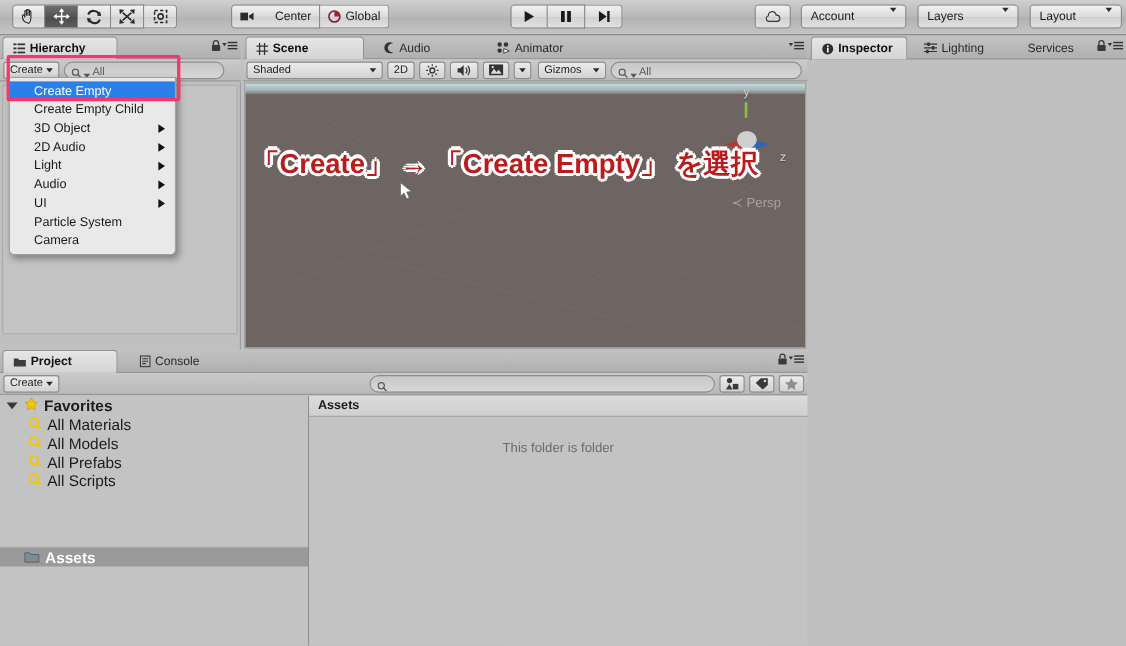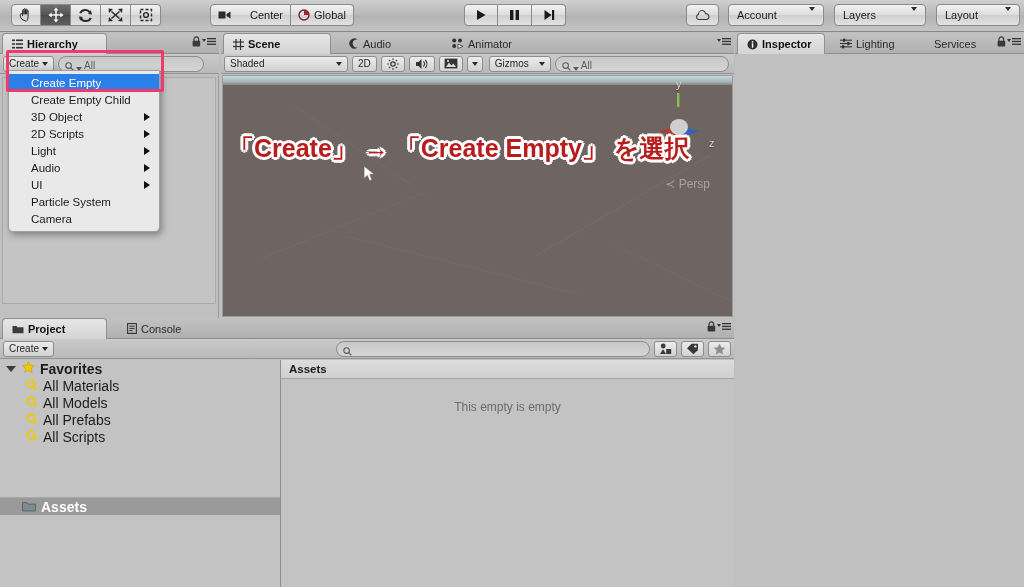--- a/index.html
+++ b/index.html
@@ -602,21 +602,21 @@
               </svg>
           </span>
           <span>Assets</span>
         </div>
       </div>
 
       <div id="proj-content">
         <div id="assets-header">
           <span>Assets</span>
         </div>
-        <div id="empty-msg">This empty is empty</div>
+        <div id="empty-msg">This folder is folder</div>
       </div>
     </div>
   </div>
 
   <div class="panel" id="inspector">
     <div class="tabstrip">
       <div class="tab active" style="left:2px; width:88px;">
         <span class="ticon">
           <svg width="11" height="11" viewBox="0 0 11 11">
               <circle cx="5.5" cy="5.5" r="5" fill="#2e2e2e"></circle>
@@ -669,21 +669,21 @@
       <span>Create Empty</span>
     </div>
     <div class="menu-item">
       <span>Create Empty Child</span>
     </div>
     <div class="menu-item">
       <span>3D Object</span>
       <span class="arrow"></span>
     </div>
     <div class="menu-item">
-      <span>2D Scripts</span>
+      <span>2D Audio</span>
       <span class="arrow"></span>
     </div>
     <div class="menu-item">
       <span>Light</span>
       <span class="arrow"></span>
     </div>
     <div class="menu-item">
       <span>Audio</span>
       <span class="arrow"></span>
     </div>

